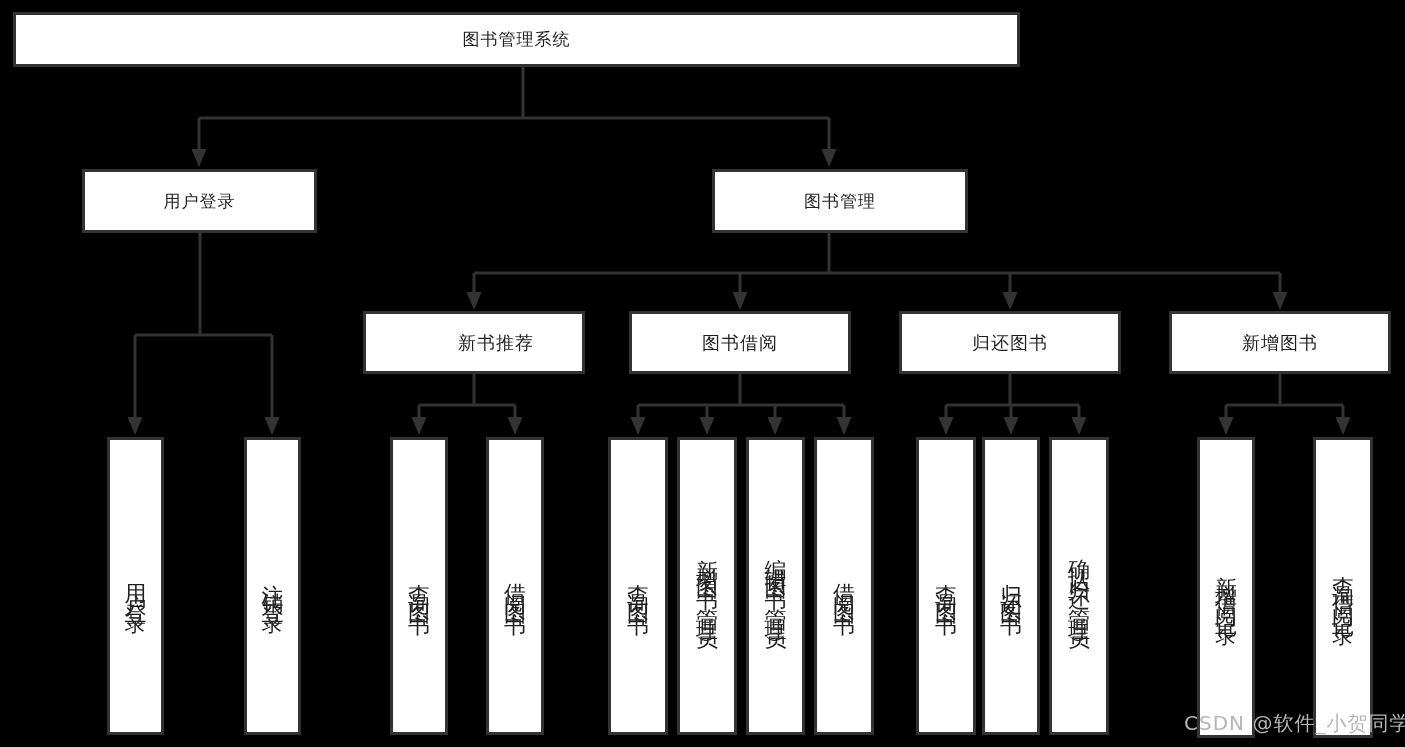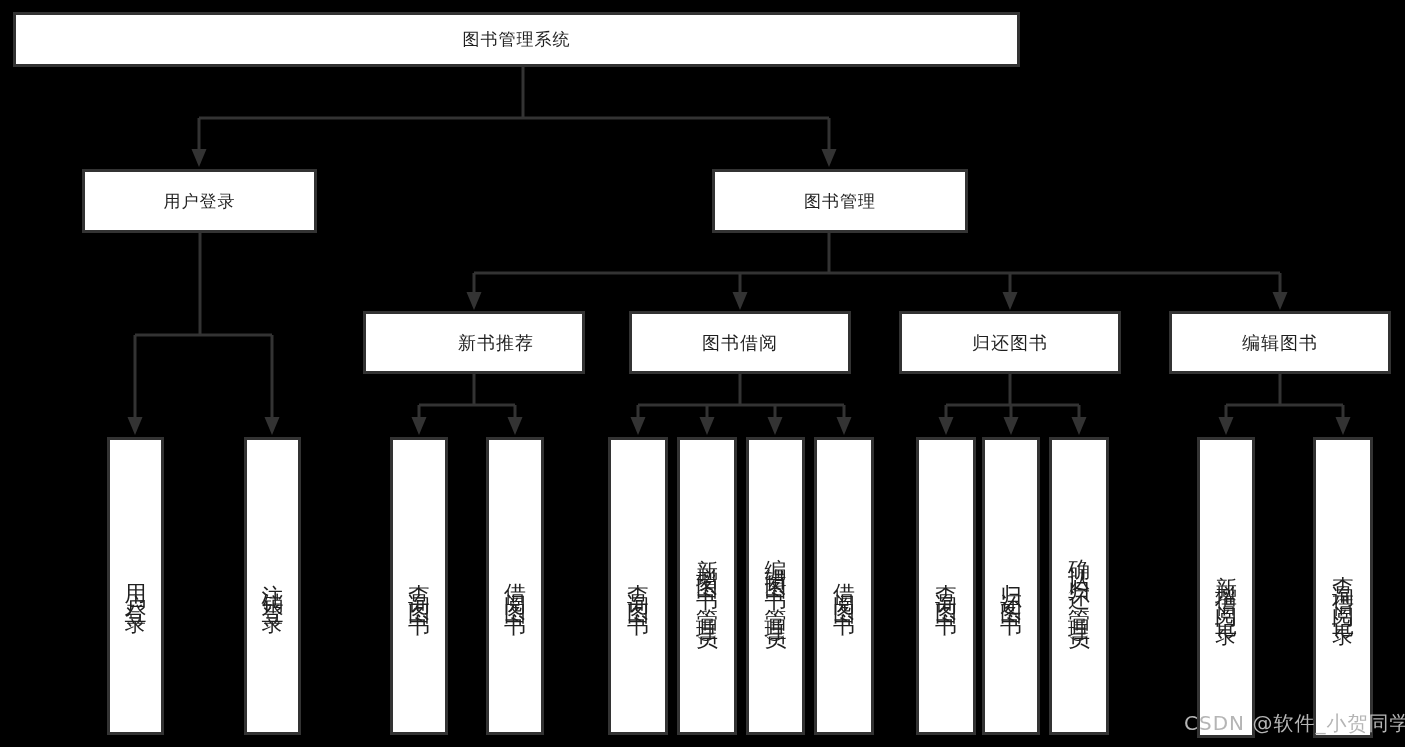--- a/index.html
+++ b/index.html
@@ -126,21 +126,21 @@
   <div class="node h section-box" style="left:363px; top:311px; width:222px; height:63px;padding-left:44px;">
     <span>新书推荐</span>
   </div>
   <div class="node h section-box" style="left:629px; top:311px; width:222px; height:63px;text-align:right;">
     <span>图书借阅</span>
   </div>
   <div class="node h section-box" style="left:899px; top:311px; width:222px; height:63px;">
     <span>归还图书</span>
   </div>
   <div class="node h section-box" style="left:1169px; top:311px; width:222px; height:63px;">
-    <span>编辑图书</span>
+    <span>新增图书</span>
   </div>
 
   <div class="leaf" style="left:107px; top:437px; width:57px; height:298px;">
     <span class="vtext">用户登录</span>
   </div>
   <div class="leaf" style="left:244px; top:437px; width:57px; height:298px;">
     <span class="vtext">注销登录</span>
   </div>
 
   <div class="leaf" style="left:390px; top:437px; width:58px; height:298px;">

